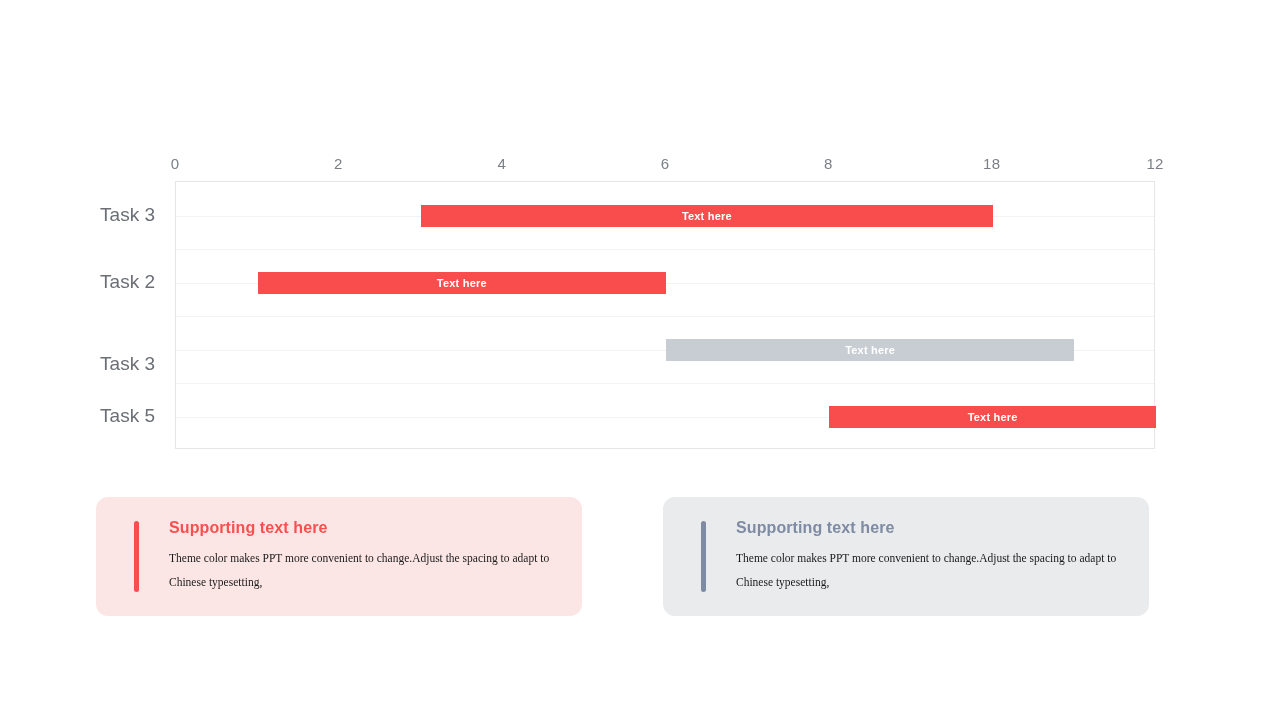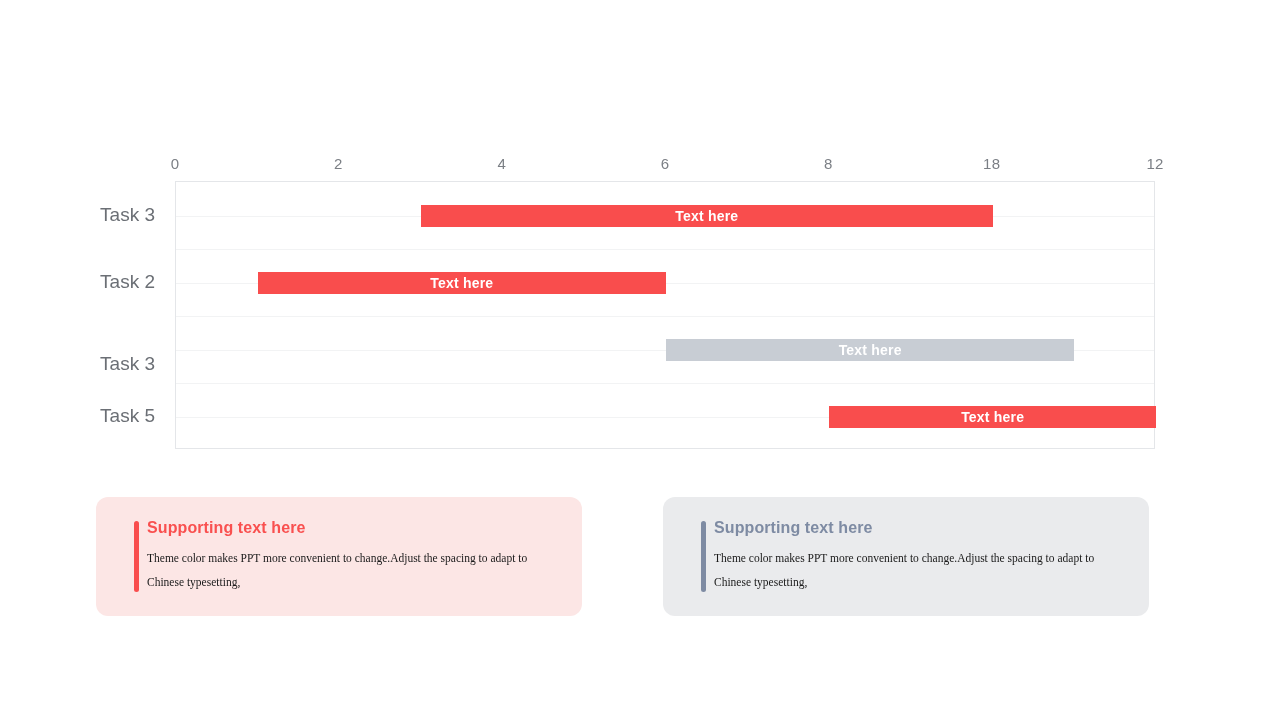--- a/index.html
+++ b/index.html
@@ -80,21 +80,21 @@
 
   .bar {
     position: absolute;
     height: 22px;
     transform: translateY(-50%);
     display: flex;
     align-items: center;
     justify-content: center;
   }
   .bar-label {
-    font-size: 14px;
+    font-size: 11px;
     font-weight: bold;
     color: #ffffff;
     letter-spacing: 0.2px;
     white-space: nowrap;
   }
 
   
   #cards {
     position: absolute;
     left: 0;
@@ -116,21 +116,21 @@
   .card.right { left: 663px; background: #eaebed; }
 
   .card-accent {
     width: 5px;
     height: 71px;
     border-radius: 3px;
     margin-left: 38px;
     flex: none;
   }
   .card-body {
-    margin-left: 8px;
+    margin-left: 30px;
     padding-right: 24px;
   }
   .card-title {
     font-size: 16px;
     font-weight: bold;
     margin: 0 0 9px 0;
     letter-spacing: 0.1px;
   }
   .card-text {
     font-size: 11.5px;

